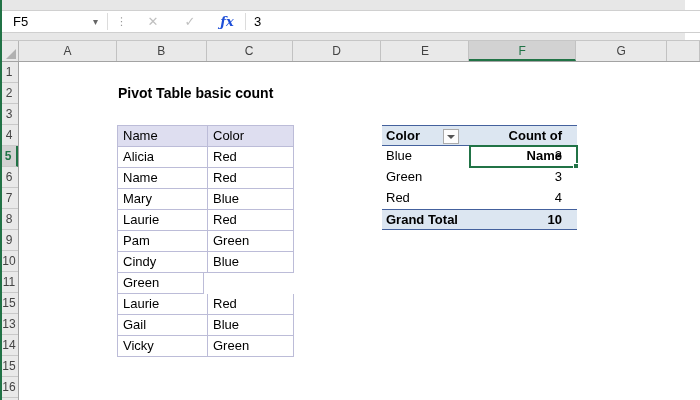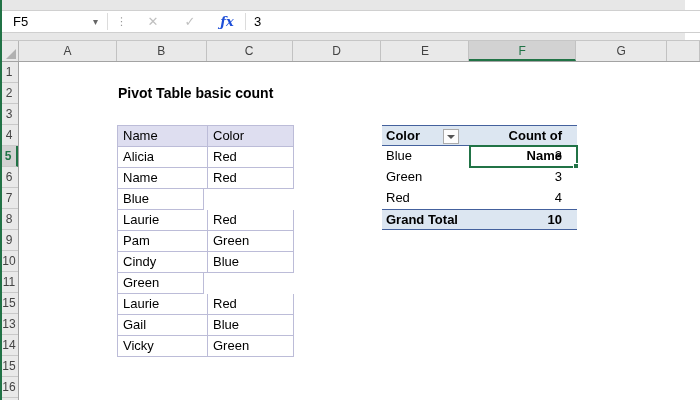--- a/index.html
+++ b/index.html
@@ -151,20 +151,21 @@
       </div>
       <div class="dt-row">
         <div class="dt-cell dt-c0">Alicia</div>
         <div class="dt-cell dt-c1">Red</div>
       </div>
       <div class="dt-row">
         <div class="dt-cell dt-c0">Name</div>
         <div class="dt-cell dt-c1">Red</div>
       </div>
       <div class="dt-row">
+        <div class="dt-cell dt-c0">Mary</div>
         <div class="dt-cell dt-c1">Blue</div>
       </div>
       <div class="dt-row">
         <div class="dt-cell dt-c0">Laurie</div>
         <div class="dt-cell dt-c1">Red</div>
       </div>
       <div class="dt-row">
         <div class="dt-cell dt-c0">Pam</div>
         <div class="dt-cell dt-c1">Green</div>
       </div>

